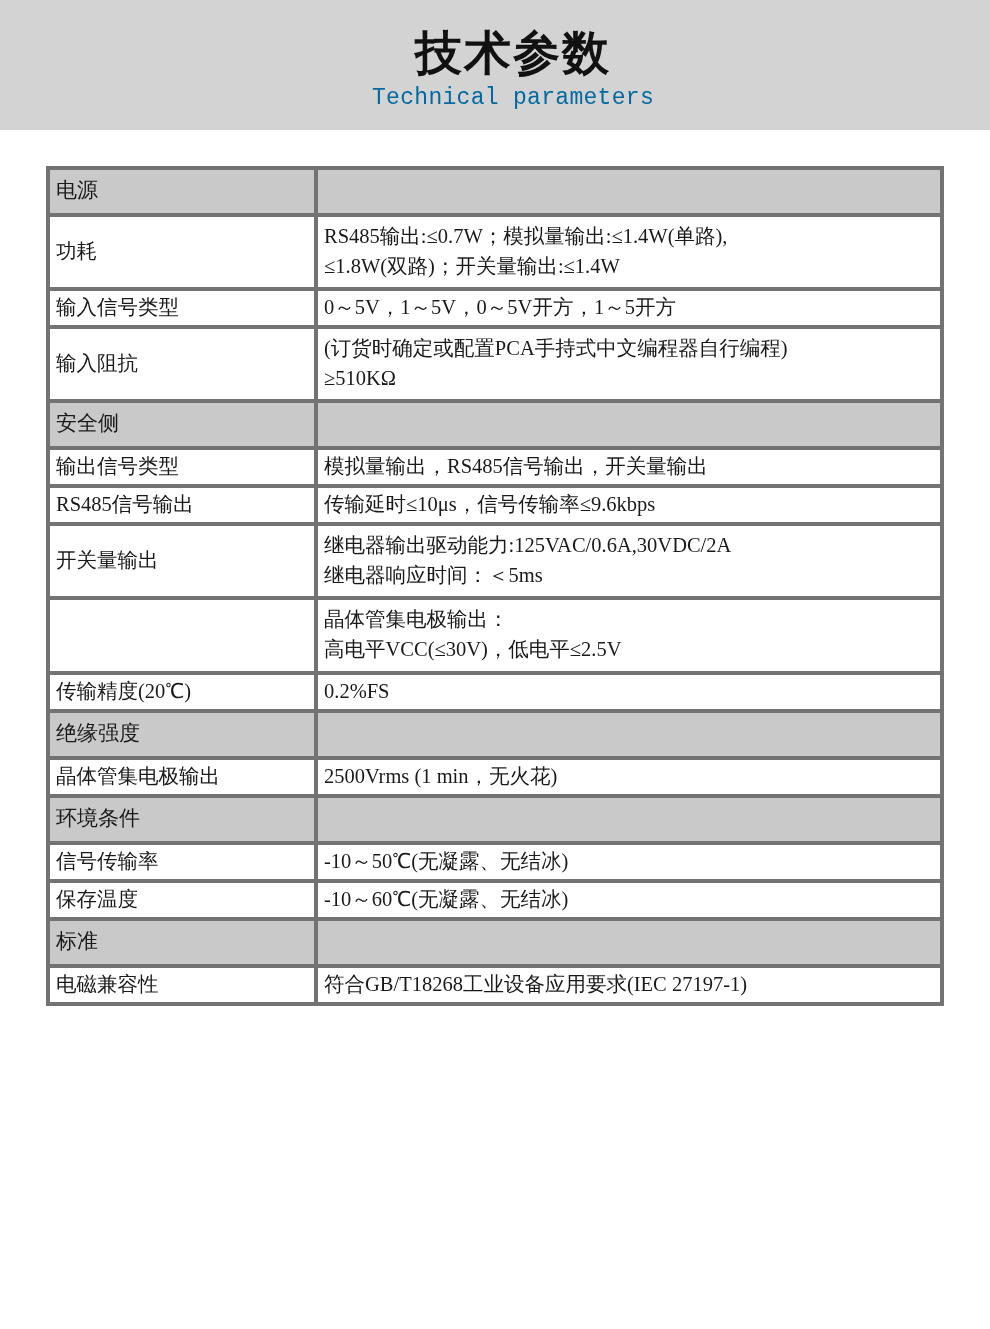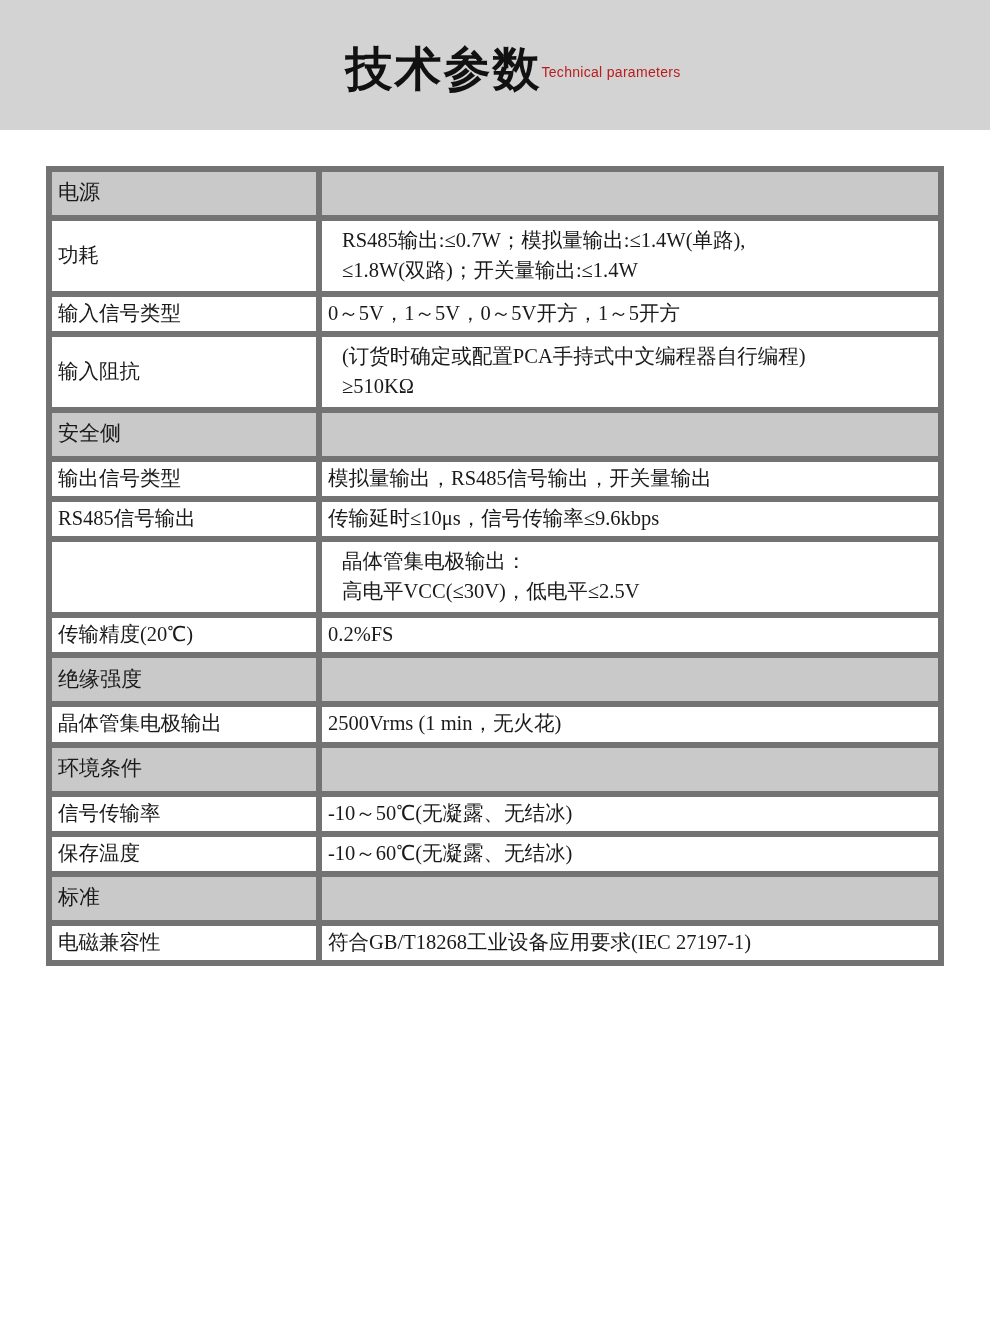--- a/index.html
+++ b/index.html
@@ -18,53 +18,53 @@
     position: relative;
     width: 990px;
     height: 1329px;
     background: #ffffff;
   }
   .banner {
     width: 990px;
     height: 130px;
     background: #d3d3d3;
     display: flex;
-    flex-direction: row;
+    flex-direction: column;
     align-items: center;
     justify-content: center;
     box-sizing: border-box;
     padding-top: 8px;
     padding-left: 36px;
   }
   .banner-title {
     font-family: "DejaVu Sans", sans-serif;
     font-weight: bold;
     font-size: 47px;
     letter-spacing: 2px;
     color: #111111;
     line-height: 1.1;
   }
   .banner-sub {
-    font-family: Liberation Sans, sans-serif;
-    font-size: 14px;
-    color: #b91c1c;
+    font-family: Liberation Mono, monospace;
+    font-size: 23px;
+    color: #0369a1;
     margin-top: 6px;
     letter-spacing: 0.3px;
   }
   .table-wrap {
     padding: 36px 46px 0 46px;
     box-sizing: border-box;
   }
   table.spec {
     border-collapse: collapse;
     width: 898px;
     table-layout: fixed;
   }
   table.spec td {
-    border: 6px solid #737373;
+    border: 4px solid #737373;
     vertical-align: middle;
     padding: 3px 6px 4px 6px;
     font-size: 20.5px;
     line-height: 1.32;
     word-break: break-word;
   }
   td.label {
     width: 252px;
     padding-left: 8px;
   }
@@ -80,21 +80,21 @@
   }
   .line {
     display: block;
     white-space: nowrap;
   }
   .cell-multi {
     padding-top: 2px;
     padding-bottom: 2px;
   }
   .cell-multi .line {
-    margin: 3px 14px;
+    margin: 3px 0;
   }
 </style>
 </head>
 <body>
 
 <div class="page">
 
   <div class="banner">
     <div class="banner-title">技术参数</div>
     <div class="banner-sub">Technical parameters</div>
@@ -137,20 +137,27 @@
               <span class="line">模拟量输出，RS485信号输出，开关量输出</span>
             </td>
           </tr>
           <tr>
             <td class="label">RS485信号输出</td>
             <td class="value">
               <span class="line">传输延时≤10μs，信号传输率≤9.6kbps</span>
             </td>
           </tr>
           <tr>
+            <td class="label">开关量输出</td>
+            <td class="value cell-multi">
+              <span class="line">继电器输出驱动能力:125VAC/0.6A,30VDC/2A</span>
+              <span class="line">继电器响应时间：＜5ms</span>
+            </td>
+          </tr>
+          <tr>
             <td class="label"></td>
             <td class="value cell-multi">
               <span class="line">晶体管集电极输出：</span>
               <span class="line">高电平VCC(≤30V)，低电平≤2.5V</span>
             </td>
           </tr>
           <tr>
             <td class="label">传输精度(20℃)</td>
             <td class="value">
               <span class="line">0.2%FS</span>

